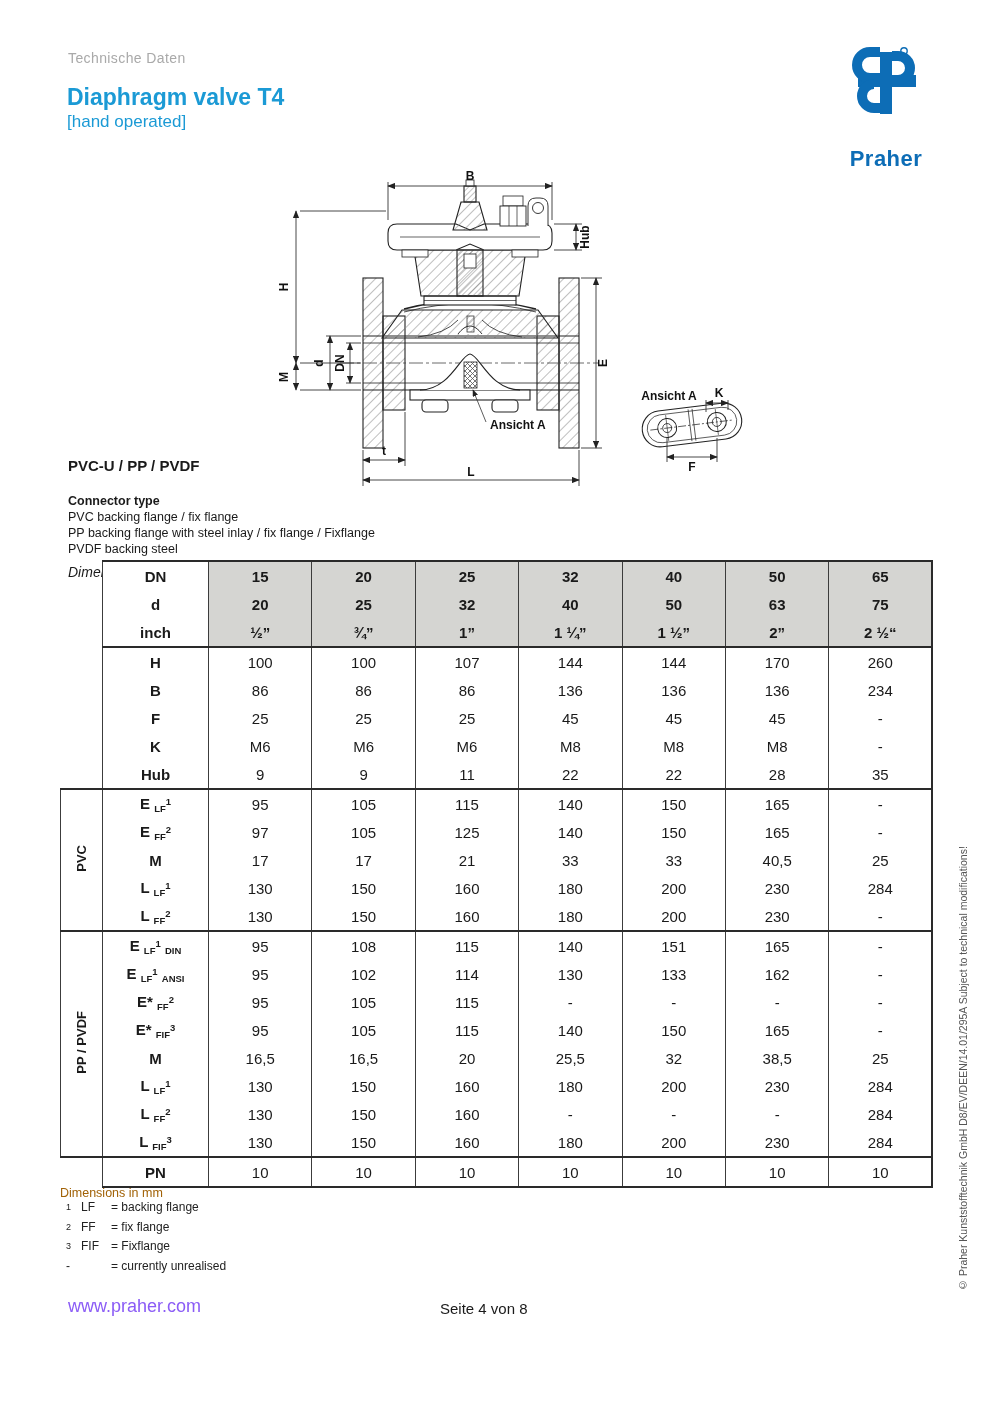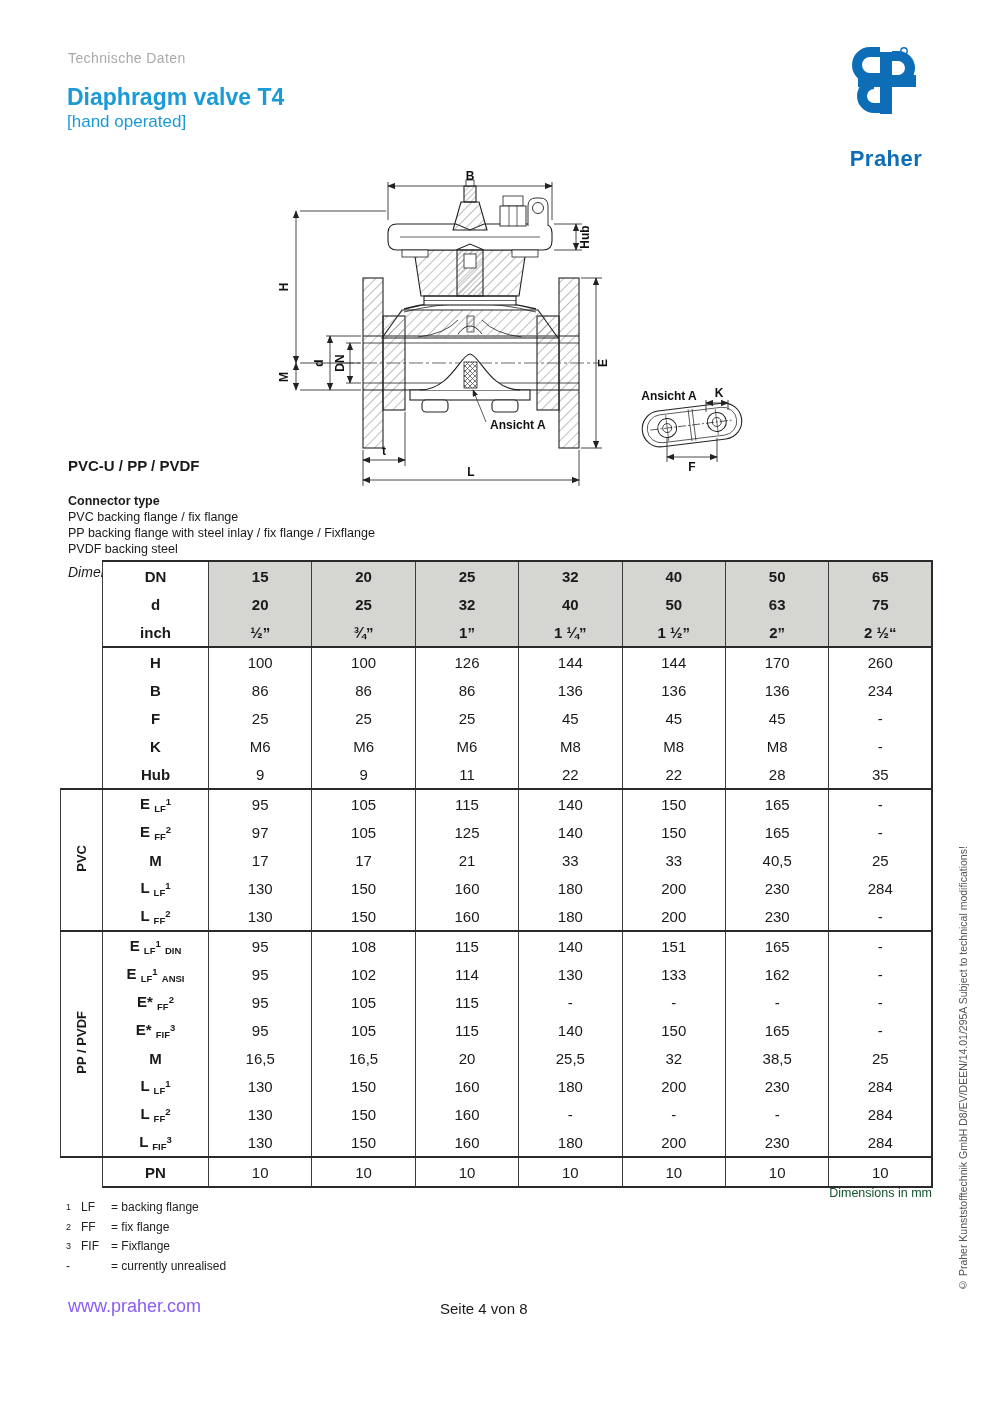--- a/index.html
+++ b/index.html
@@ -32,21 +32,21 @@
   tr.sec-first td{border-top:2.5px solid #2a2a2a;}
   tr.sec-last td{border-bottom:2.5px solid #2a2a2a;}
   td.labelcell{background:#a7d7f2;font-weight:bold;border-left:2.5px solid #2a2a2a;}
   td.labelcell sub{font-size:9.5px;vertical-align:-3px;}
   td.labelcell sup{font-size:9.5px;vertical-align:4px;}
   td.groupcell{background:#a7d7f2;border-left:2.5px solid #2a2a2a;border-bottom:2.5px solid #2a2a2a;}
   td.spacer{border:none !important;background:transparent !important;}
   tr.shaded td.datacell{background:#d5d5d2;font-weight:bold;}
   .vtext{writing-mode:vertical-rl;transform:rotate(180deg);font-weight:bold;font-size:13px;display:inline-block;}
 
-  .dimnote{position:absolute;left:60px;top:1186px;width:872px;text-align:right;font-size:12.5px;color:#14532d;}
+  .dimnote{position:absolute;left:60px;top:1186px;width:872px;font-size:12.5px;color:#a16207;}
 
   
   .footnotes{position:absolute;left:66px;top:1200px;font-size:12px;line-height:15.5px;color:#222;}
   .fnrow{display:flex;}
   .fnmark{width:15px;}
   .fnmark sup{font-size:9px;}
   .fnterm{width:30px;}
 
   
   .copyv{position:absolute;right:22px;top:843px;height:448px;writing-mode:vertical-rl;
@@ -260,21 +260,21 @@
           <td class="datacell">1 ¼”</td>
           <td class="datacell">1 ½”</td>
           <td class="datacell">2”</td>
           <td class="datacell">2 ½“</td>
         </tr>
         <tr class="sec-first ">
           <td rowspan="5" class="spacer"></td>
           <td class="labelcell">H</td>
           <td class="datacell">100</td>
           <td class="datacell">100</td>
-          <td class="datacell">126</td>
+          <td class="datacell">107</td>
           <td class="datacell">144</td>
           <td class="datacell">144</td>
           <td class="datacell">170</td>
           <td class="datacell">260</td>
         </tr>
         <tr class="">
           <td class="labelcell">B</td>
           <td class="datacell">86</td>
           <td class="datacell">86</td>
           <td class="datacell">86</td>

